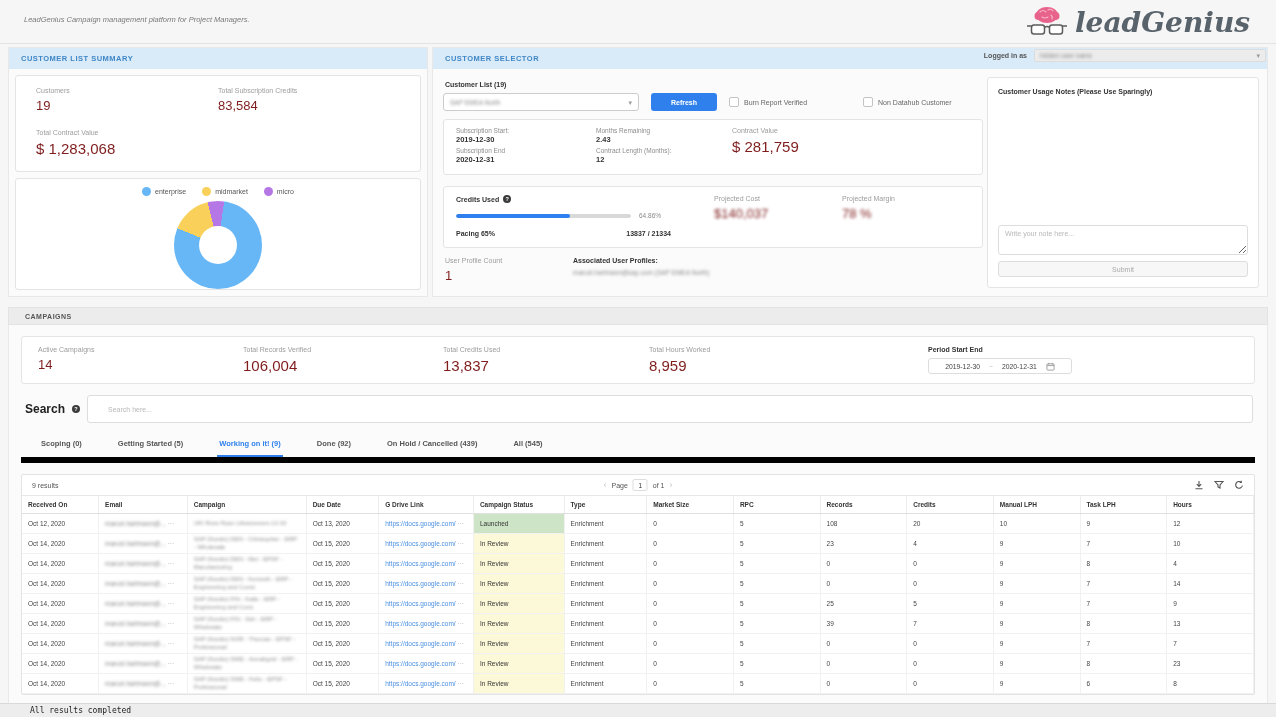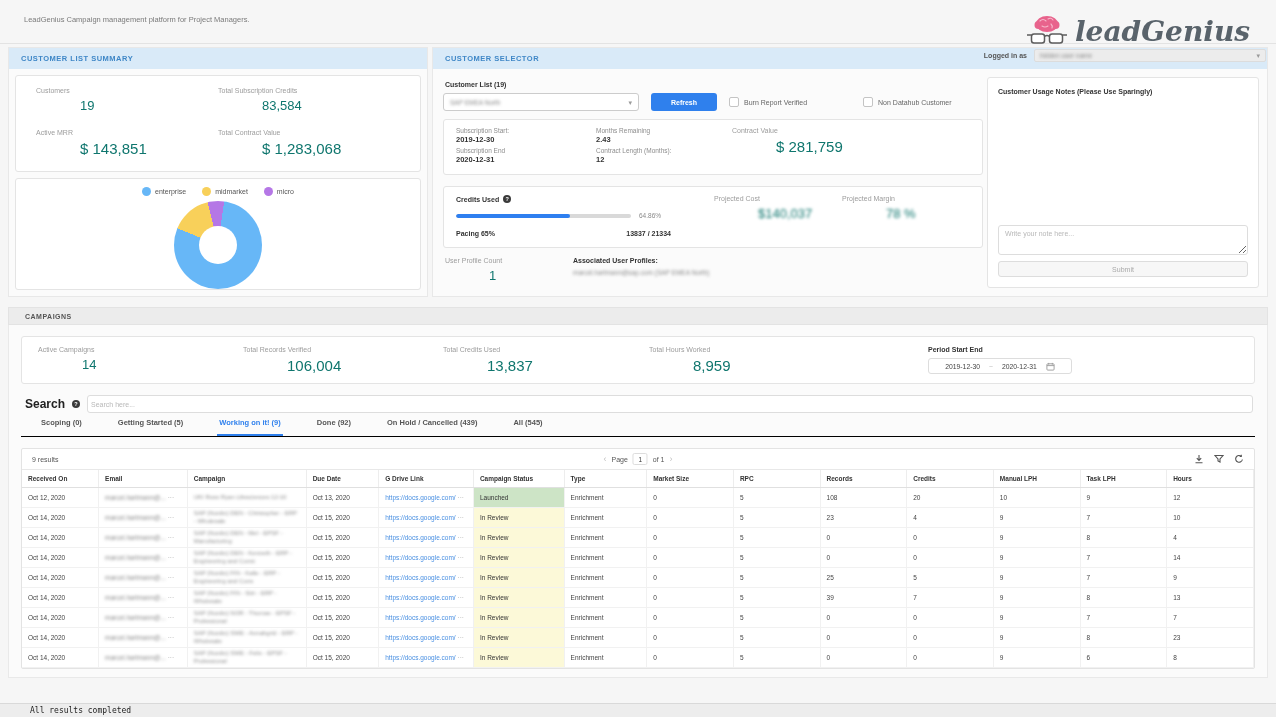--- a/index.html
+++ b/index.html
@@ -1,41 +1,41 @@
 <!DOCTYPE html>
 <html><head>
 <meta charset="utf-8">
 <style>
   *{margin:0;padding:0;box-sizing:border-box;}
   html,body{width:1276px;height:717px;}
   body{background:#f6f6f6;font-family:"Liberation Sans","DejaVu Sans",sans-serif;color:#333;overflow:hidden;position:relative;}
   
   .hdr{height:44px;padding:12px 24px 0;border-bottom:1px solid #e3e3e3;}
   .title{font-size:13px;font-weight:bold;color:#1b1b1b;}
-  .subtitle{font-size:7.5px;color:#7a7a7a;margin-top:3px;}
-  .brand{position:absolute;top:15px;right:26px;display:flex;align-items:center;gap:7px;}
+  .subtitle{font-size:7.5px;color:#7a7a7a;margin-top:3px;font-style:italic;}
+  .brand{position:absolute;top:6px;right:26px;display:flex;align-items:center;gap:7px;}
   .brand-text{font-family:"DejaVu Serif","Liberation Serif",serif;font-style:italic;font-weight:bold;font-size:28px;color:#59636b;line-height:1;}
   .loggedin{position:absolute;top:49px;right:10px;display:flex;align-items:center;gap:7px;}
   .loggedin-label{font-size:7px;font-weight:bold;color:#555;}
   .mini-select{width:232px;height:13px;background:#ececec;border:1px solid #dcdcdc;border-radius:2px;display:flex;align-items:center;justify-content:space-between;padding:0 5px;font-size:6.5px;}
   .chev{color:#9a9a9a;font-size:7px;line-height:1;}
   .blur{filter:blur(1.7px);color:#8b8b8b;}
   
   .panels{display:flex;gap:4px;margin:3px 8px 0;height:250px;}
   .panel{border:1px solid #e8e8e8;background:#fbfbfb;display:flex;flex-direction:column;}
   .panel-left{width:420px;}
   .panel-right{flex:1;}
   .panel-hd{height:21px;flex:0 0 21px;background:#d9eaf8;color:#3f87c7;font-size:7.5px;font-weight:bold;letter-spacing:.5px;display:flex;align-items:center;padding:0 12px;}
   .panel-bd{flex:1;padding:6px;display:flex;min-height:0;}
   .card{background:#fff;border:1px solid #e4e4e4;border-radius:3px;}
   
   .sum-col{flex:1;display:flex;flex-direction:column;gap:6px;}
   .stats-grid{padding:11px 20px;display:grid;grid-template-columns:1fr 1fr;row-gap:13px;height:98px;}
   .stat-label{font-size:7px;color:#9c9c9c;margin-bottom:4px;}
-  .stat-value{font-size:13px;color:#0f766e;margin-left:44px;}
+  .stat-value{font-size:13px;color:#7f1d1d;}
   .stat-value.lg{font-size:15px;}
   .chart-card{flex:1;display:flex;flex-direction:column;align-items:center;padding-top:8px;}
   .legend{display:flex;gap:16px;align-items:center;}
   .leg{display:flex;align-items:center;gap:4px;font-size:7px;color:#555;}
   .leg-dot{width:9px;height:9px;border-radius:50%;}
   .donut{width:88px;height:88px;border-radius:50%;position:relative;margin-top:5px;}
   .donut::after{content:"";position:absolute;inset:25px;background:#fff;border-radius:50%;}
   
   .sel-main{flex:1;display:flex;flex-direction:column;padding:3px 2px 0 4px;min-width:0;}
   .sec-label{font-size:7px;font-weight:bold;color:#333;margin:3px 0 5px 2px;}
@@ -74,23 +74,23 @@
   
   .camp-bar{margin:10px 8px 0;height:18px;background:#ececec;border:1px solid #e3e3e3;display:flex;align-items:center;padding:0 16px;font-size:7px;font-weight:bold;color:#555;letter-spacing:.5px;}
   .camp-body{margin:0 8px;background:#fbfbfb;border:1px solid #e9e9e9;border-top:none;padding:11px 12px 8px;}
   .camp-stats{display:flex;padding:9px 16px;align-items:flex-start;}
   .cs1{flex:0 0 205px;} .cs2{flex:0 0 200px;} .cs3{flex:0 0 206px;} .cs4{flex:1;}
   .period-col{flex:0 0 310px;}
   .period-label{font-size:7px;font-weight:bold;color:#333;margin-bottom:5px;}
   .date-range{width:144px;height:16px;border:1px solid #ddd;border-radius:3px;background:#fff;display:flex;align-items:center;justify-content:center;gap:9px;font-size:6.8px;color:#444;}
   .search-row{display:flex;align-items:center;gap:7px;margin:11px 2px 0 4px;}
   .search-label{font-size:12px;font-weight:bold;color:#222;}
-  .search-input{flex:1;height:18px;border:1px solid #ddd;border-radius:3px;background:#fff;font-size:7px;padding:0 3px;color:#333;}
+  .search-input{flex:1;height:28px;border:1px solid #ddd;border-radius:3px;background:#fff;font-size:7px;padding:0 20px;color:#333;}
   .search-input::placeholder{color:#b8b8b8;}
-  .tabs{display:flex;border-bottom:1px solid #000000;padding-left:4px;}
+  .tabs{display:flex;margin-top:11px;border-bottom:6px solid #000000;padding-left:4px;}
   .tab{padding:5px 2px 7px;margin:0 18px 0 14px;font-size:7.5px;font-weight:bold;color:#555;cursor:pointer;border-bottom:2px solid transparent;}
   .tab.active{color:#2f80ed;border-bottom-color:#2f80ed;}
   .table-card{margin-top:11px;border:1px solid #e3e3e3;background:#fff;border-radius:2px;}
   .toolbar{height:21px;display:flex;align-items:center;padding:0 10px;border-bottom:1px solid #e8e8e8;font-size:7px;color:#555;position:relative;}
   .pager{position:absolute;left:50%;transform:translateX(-50%);display:flex;align-items:center;gap:5px;color:#555;}
   .pg-arrow{color:#c2c2c2;font-size:9px;}
   .pg-box{width:15px;height:12px;border:1px solid #ddd;border-radius:2px;text-align:center;font-size:6.5px;padding:0;color:#333;background:#fff;}
   .tb-icons{margin-left:auto;display:flex;gap:10px;align-items:center;}
   .tb-icons svg{display:block;}
   table{width:100%;border-collapse:collapse;table-layout:fixed;}
@@ -137,24 +137,20 @@
       <div class="card stats-grid">
         <div>
           <div class="stat-label">Customers</div>
           <div class="stat-value">19</div>
         </div>
         <div>
           <div class="stat-label">Total Subscription Credits</div>
           <div class="stat-value">83,584</div>
         </div>
         <div>
-          <div class="stat-label">Active MRR</div>
-          <div class="stat-value lg">$ 143,851</div>
-        </div>
-        <div>
           <div class="stat-label">Total Contract Value</div>
           <div class="stat-value lg">$ 1,283,068</div>
         </div>
       </div>
       <div class="card chart-card">
         <div class="legend">
           <span class="leg">
               <span class="leg-dot" style="background: rgb(103, 183, 247);"></span>
               <span>enterprise</span>
             </span>

